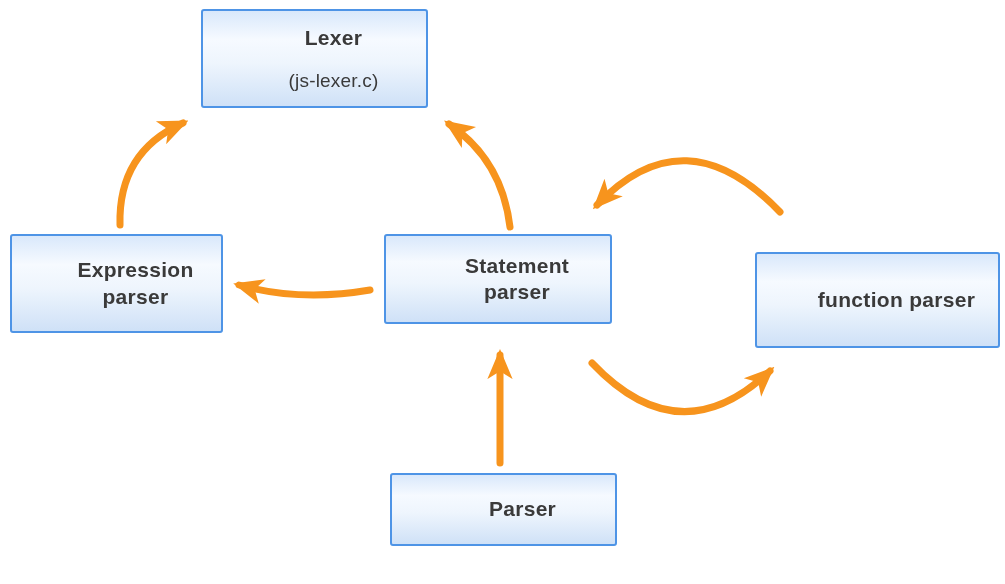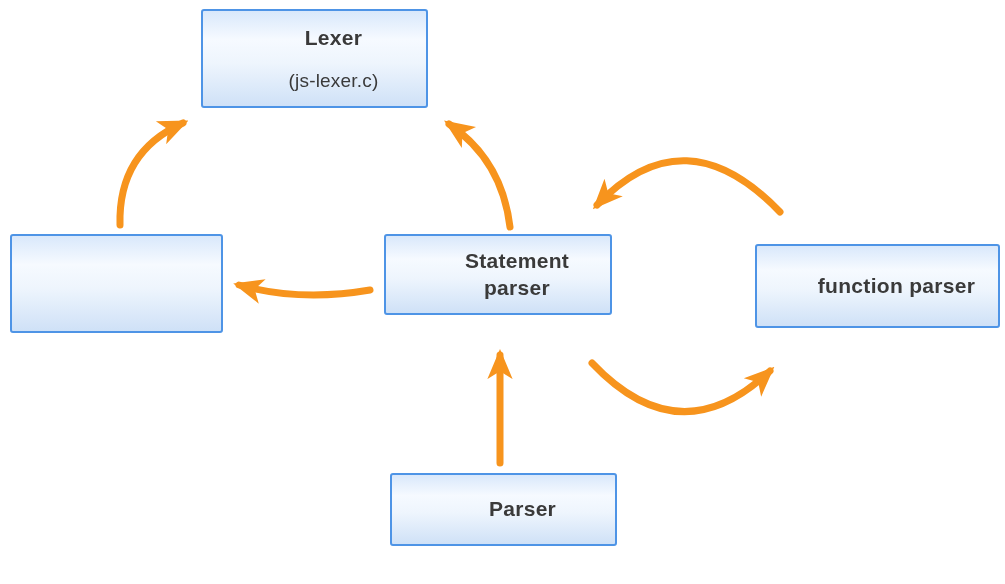--- a/index.html
+++ b/index.html
@@ -59,22 +59,22 @@
   }
   .node .subtitle {
     font-size: 19px;
     font-weight: normal;
     margin-top: 18px;
     letter-spacing: 0.2px;
     white-space: nowrap;
   }
   .node--lexer      { left: 201px; top: 9px;   width: 227px; height: 99px; }
   .node--expression { left: 10px;  top: 234px; width: 213px; height: 99px; }
-  .node--statement  { left: 384px; top: 234px; width: 228px; height: 81px; }
-  .node--function   { left: 755px; top: 244px; width: 245px; height: 84px; }
+  .node--statement  { left: 384px; top: 234px; width: 228px; height: 90px; }
+  .node--function   { left: 755px; top: 252px; width: 245px; height: 96px; }
   .node--parser     { left: 390px; top: 473px; width: 227px; height: 73px; }
 </style>
 </head>
 <body>
 
 <div class="canvas">
 
   <svg class="arrows" viewBox="0 0 1005 584" xmlns="http://www.w3.org/2000/svg" aria-hidden="true">
     <defs>
       <marker id="ah" viewBox="0 0 10 10" refX="8" refY="5" markerWidth="4.3" markerHeight="4.3" orient="auto">
@@ -88,20 +88,21 @@
     <path class="edge" d="M 592 363 Q 680 456 770 371" marker-end="url(#ah)"></path>
     <path class="edge" d="M 500 463 L 500 355" marker-end="url(#ah)"></path>
   </svg>
 
   <div class="node node--lexer">
     <div class="title">Lexer</div>
     <div class="subtitle">(js-lexer.c)</div>
   </div>
 
   <div class="node node--expression">
+    <div class="title wrap">Expression parser</div>
   </div>
 
   <div class="node node--statement">
     <div class="title wrap">Statement parser</div>
   </div>
 
   <div class="node node--function">
     <div class="title">function parser</div>
   </div>
 

